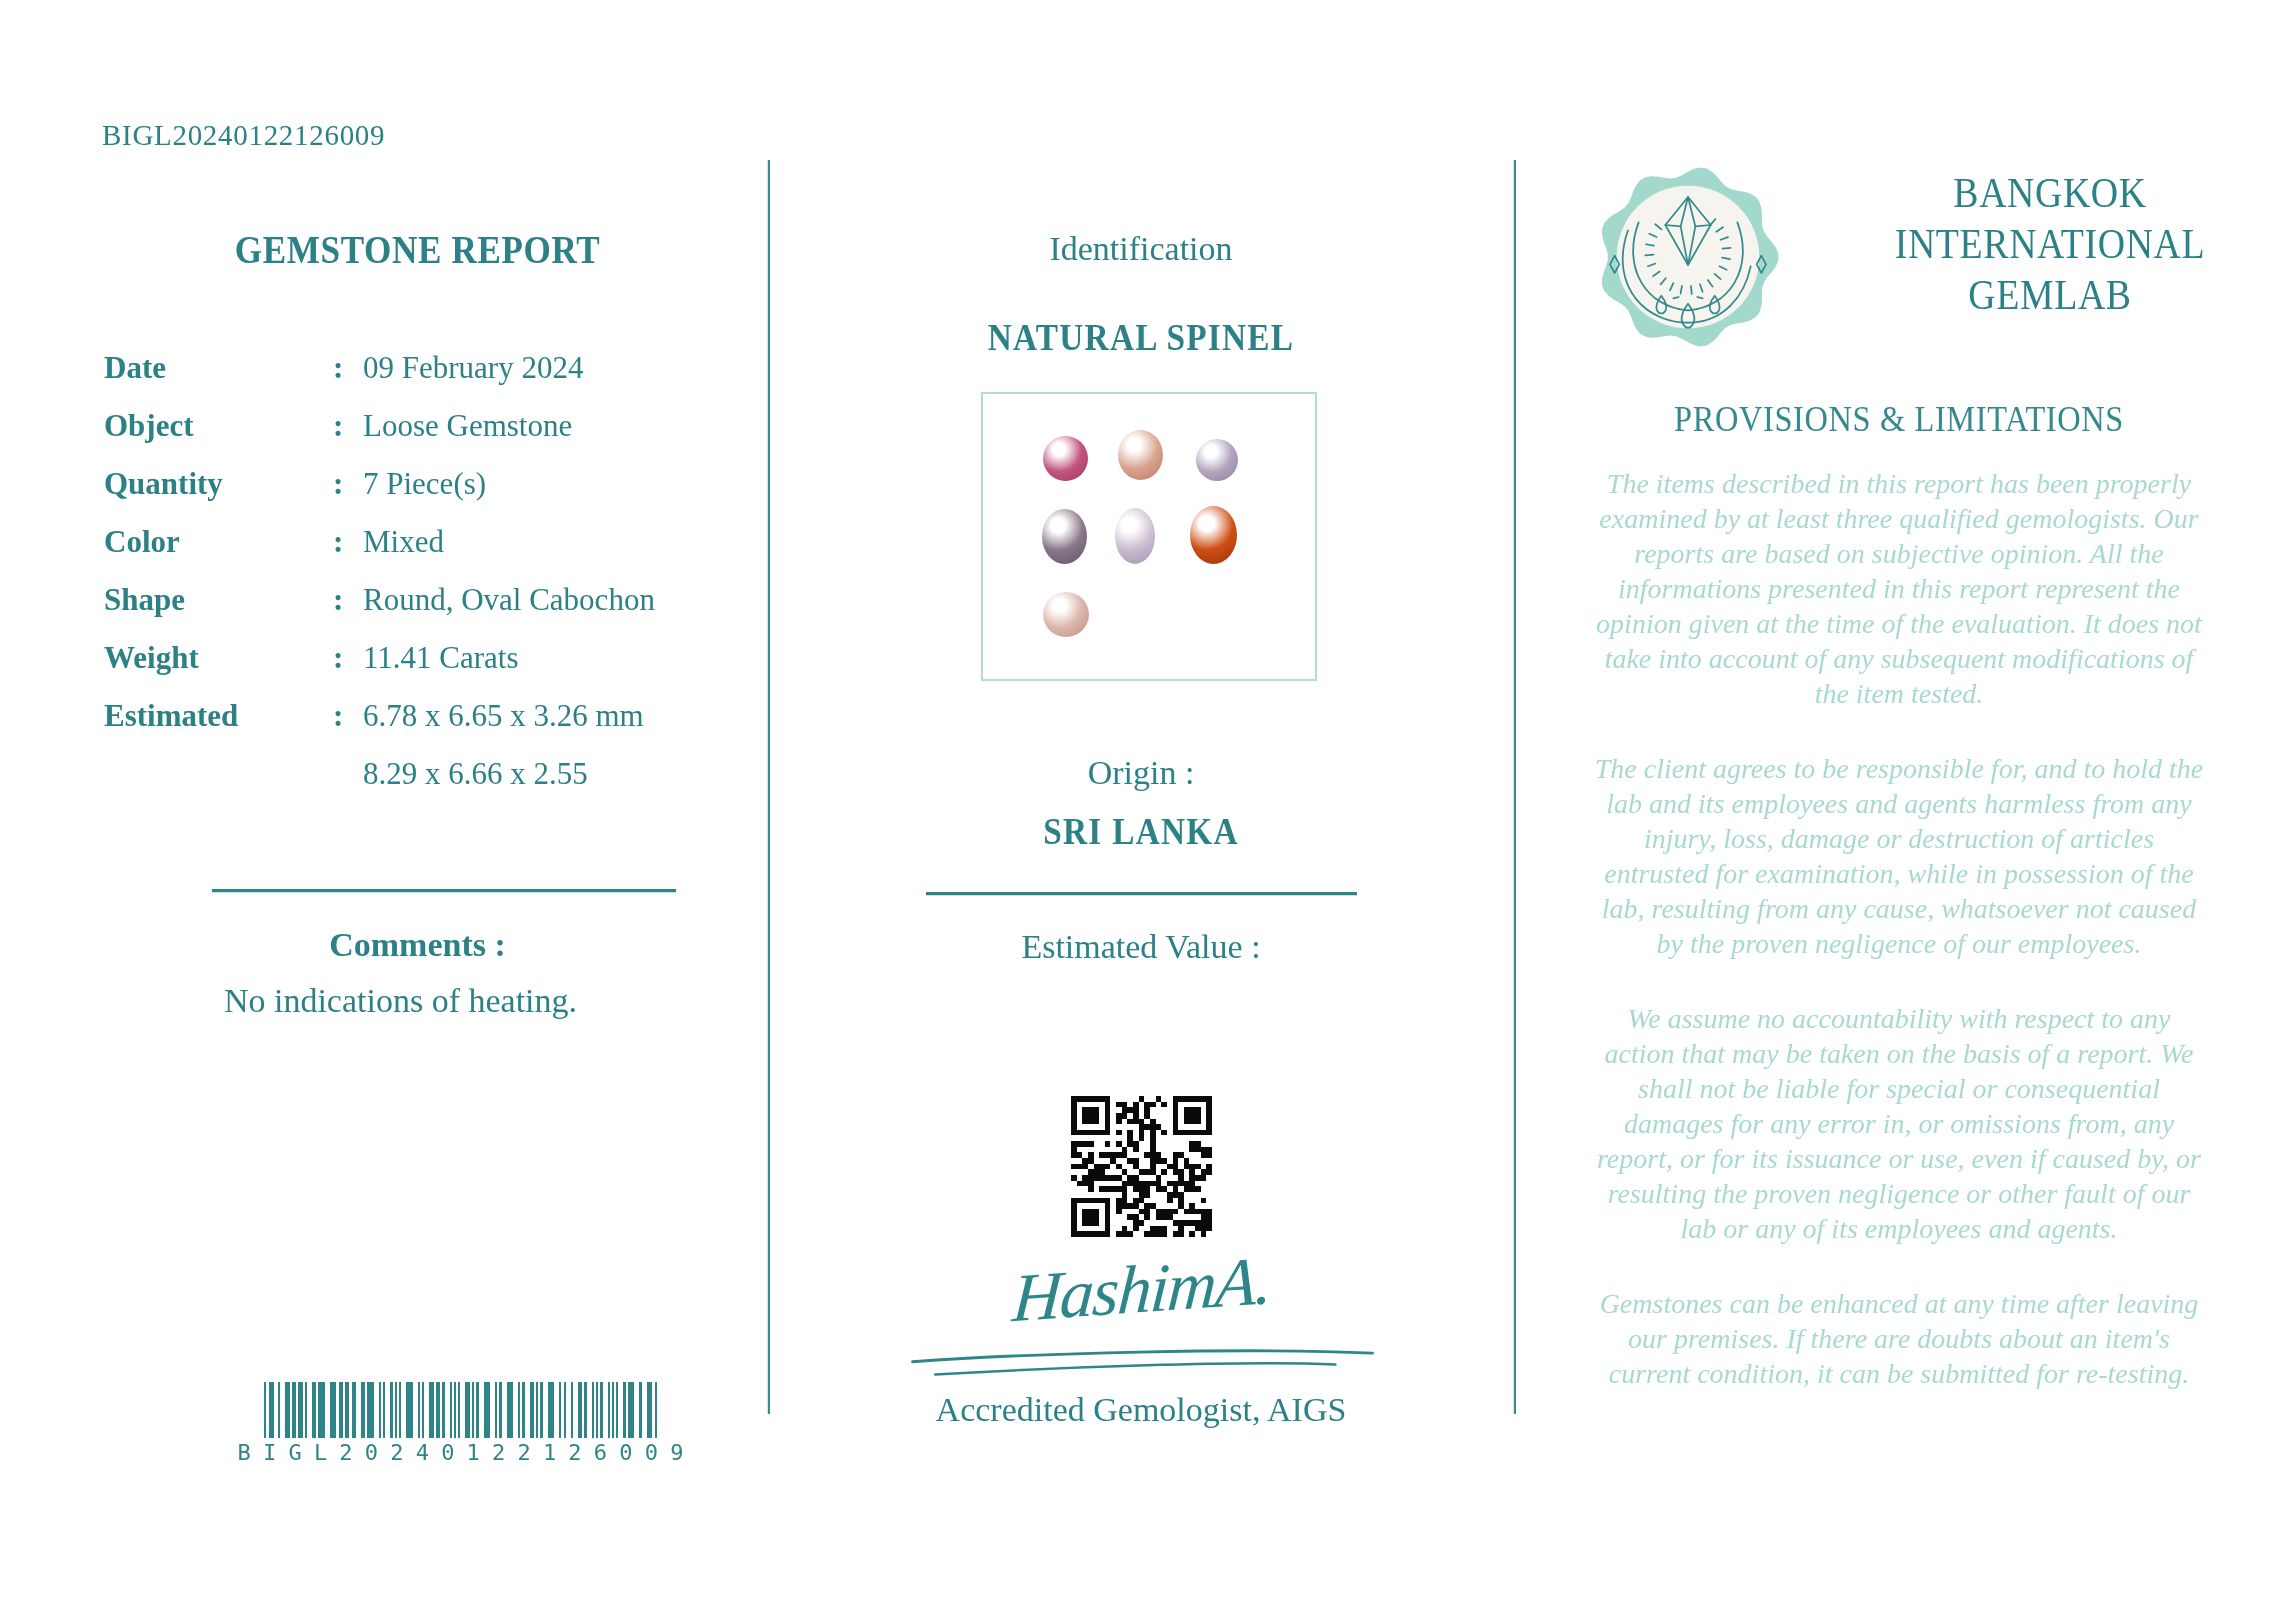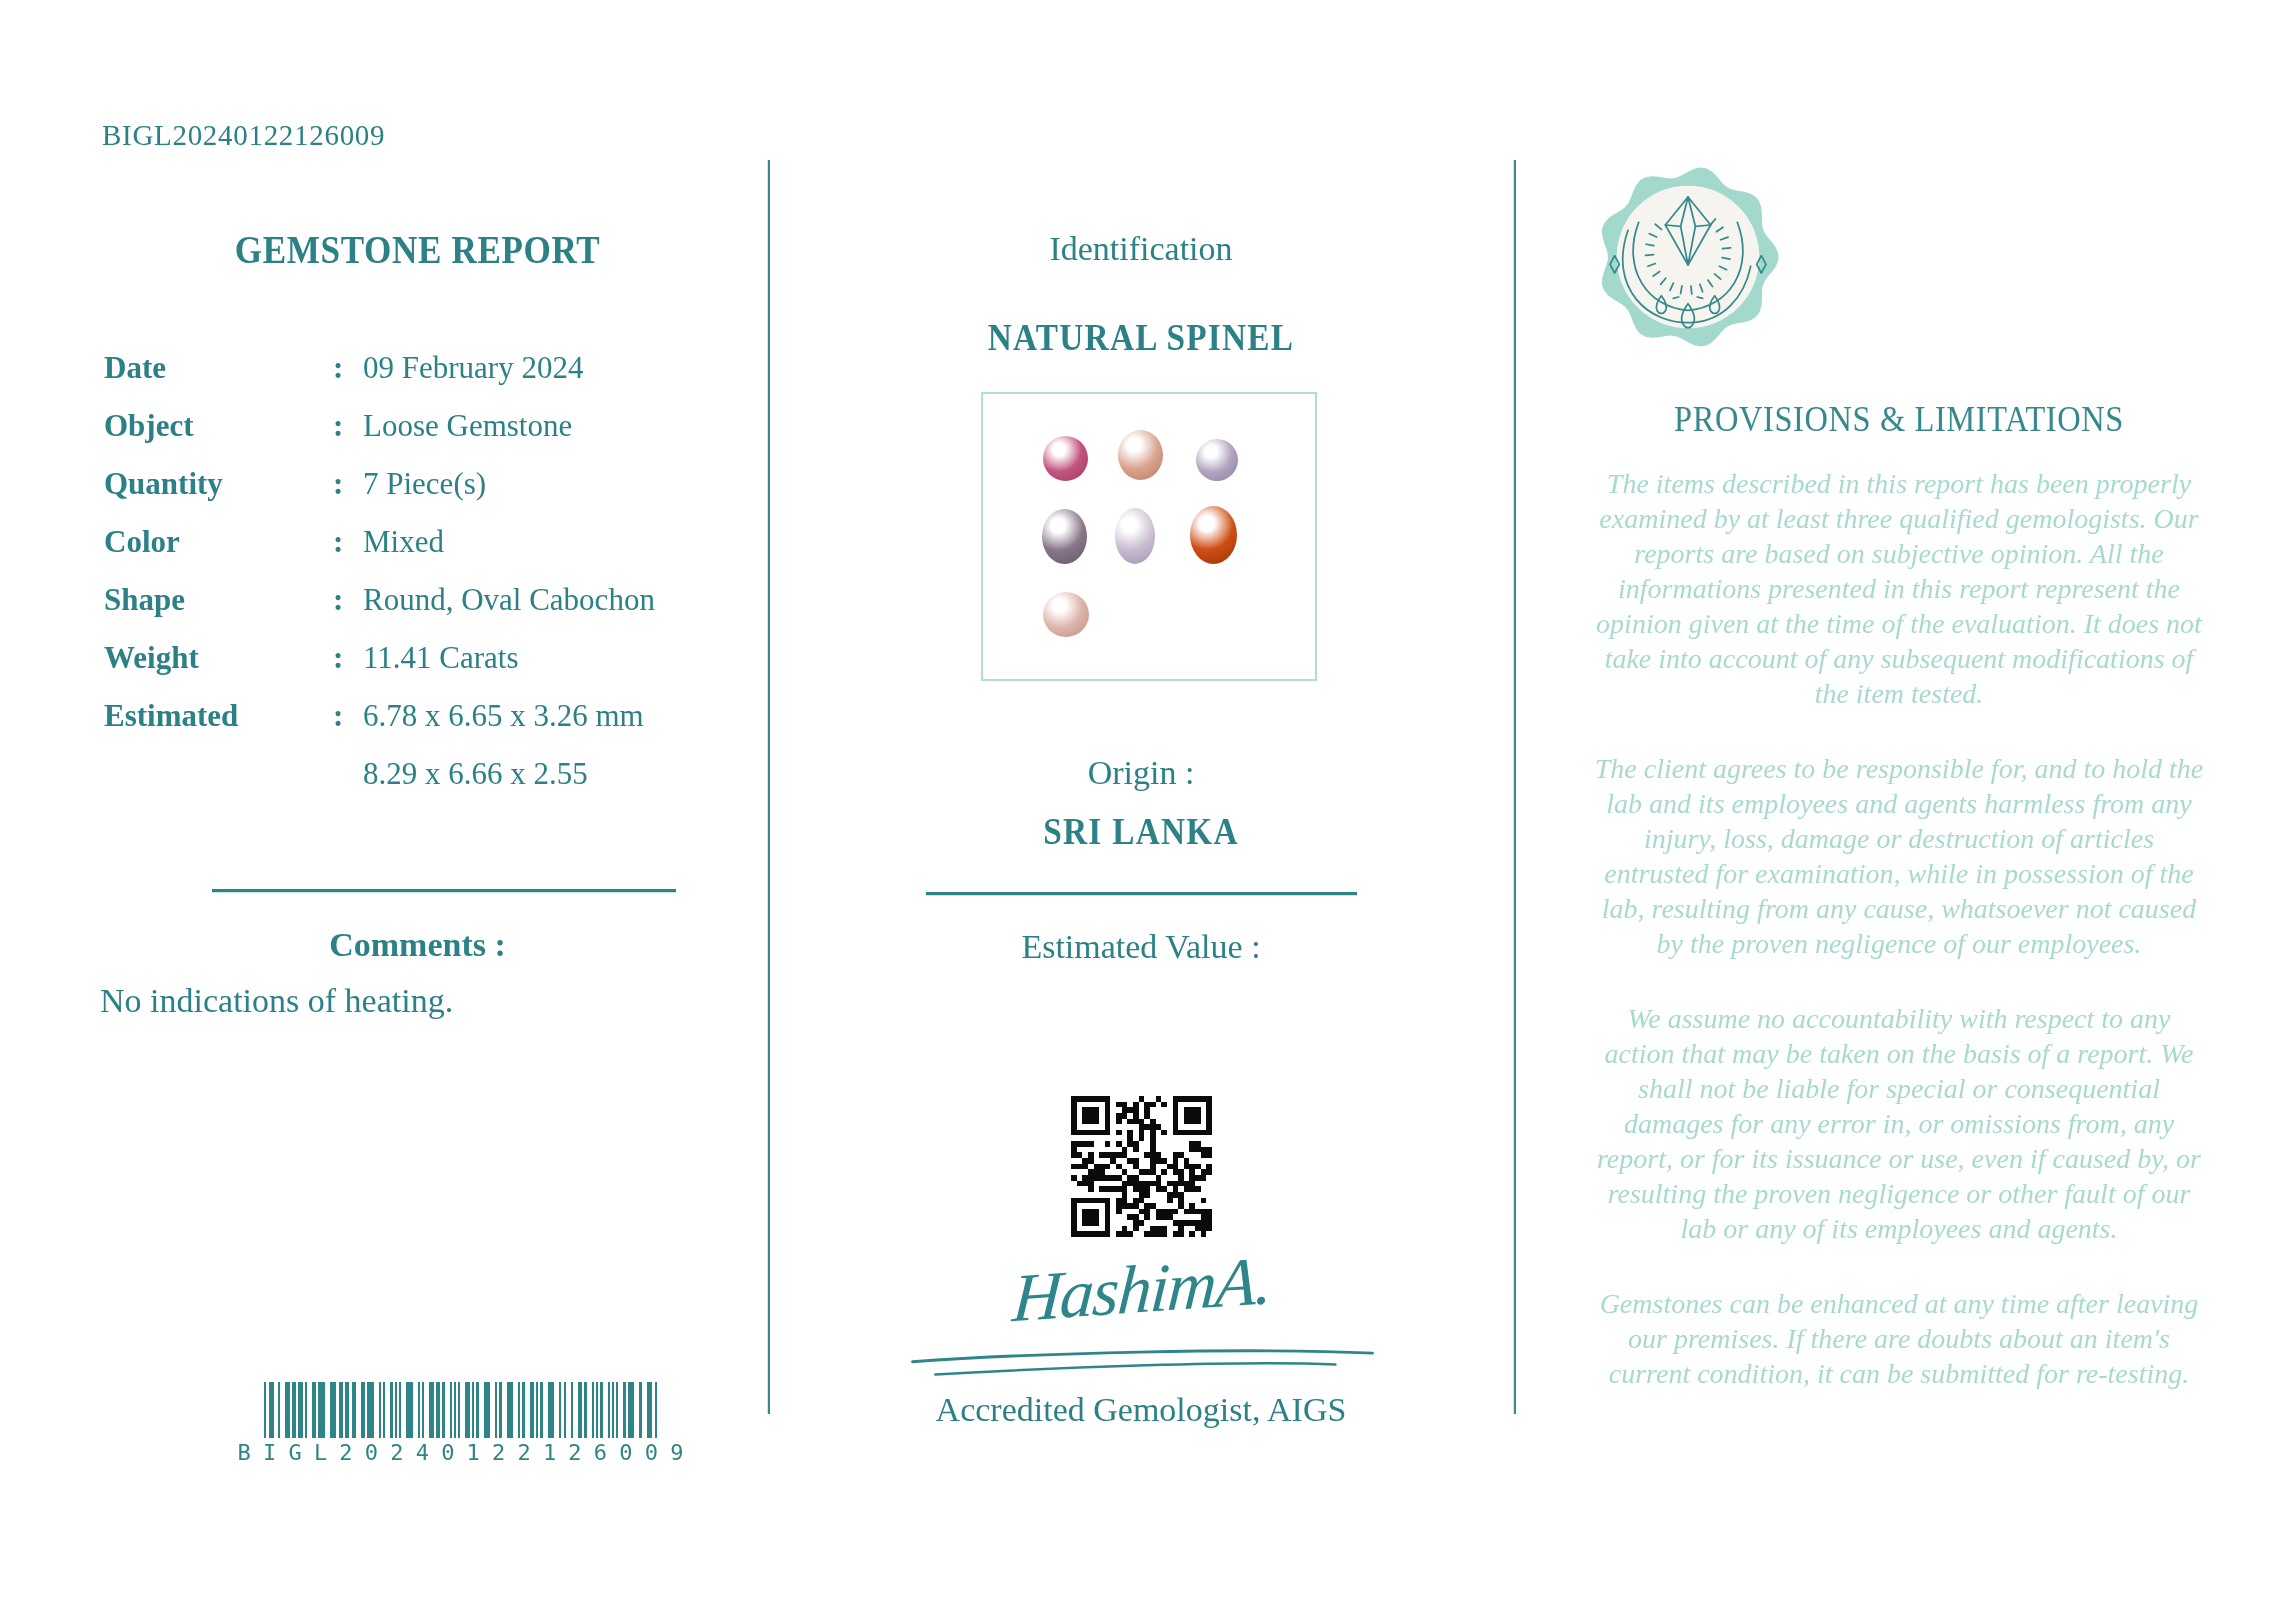--- a/index.html
+++ b/index.html
@@ -22,21 +22,21 @@
                 font-size:39px;font-weight:bold;letter-spacing:0.7px;}
   #fields{position:absolute;left:104px;top:350px;width:633px;}
   .frow{display:flex;font-size:31px;line-height:35px;margin-bottom:23px;}
   .flabel{width:229px;font-weight:bold;}
   .fcolon{width:30px;font-weight:bold;}
   .fvalue{flex:1;font-family:Liberation Serif, serif;}
   .fvalue2{margin-left:259px;font-size:31px;line-height:35px;margin-top:0px;}
   #left-rule{left:212px;top:889px;width:464px;}
   #comments-label{position:absolute;left:101px;top:926px;width:633px;text-align:center;
                   font-size:34px;font-weight:bold;}
-  #comments-text{position:absolute;left:100px;top:982px;width:633px;font-size:34px;}
+  #comments-text{position:absolute;left:84px;top:982px;width:633px;text-align:center;font-size:34px;}
   #barcode{position:absolute;left:209px;top:1382px;width:503px;height:56px;
            display:flex;justify-content:center;align-items:stretch;}
   #barcode .bar{background:#2f8488;height:100%;}
   #barcode .sp{height:100%;}
   #barcode-text{position:absolute;left:180px;top:1440px;width:561px;text-align:center;
                 font-family:"DejaVu Sans Mono", monospace;font-size:22px;letter-spacing:12.2px;
                 text-indent:12.2px;color:#2f8488;}
 
   
   .mid{position:absolute;left:768px;width:746px;text-align:center;}
@@ -927,20 +927,25 @@
       <path d="M-90,-40 C-120,46 -60,104 10,98 C52,94 84,62 94,14"></path>
       <path d="M-110,-2 L-103,11 L-110,24 L-117,11 Z"></path>
       <path d="M110,-2 L117,11 L110,24 L103,11 Z"></path>
       <path d="M-40,58 C-34,66 -30,74 -34,81 C-37,86 -43,86 -46,81 C-50,74 -46,66 -40,58 Z"></path>
       <path d="M40,58 C46,66 50,74 46,81 C43,86 37,86 34,81 C30,74 34,66 40,58 Z"></path>
       <path d="M0,70 C8,81 13,92 7,101 C3,108 -3,108 -7,101 C-13,92 -8,81 0,70 Z"></path>
       <path d="M-22,62 L-14,60 M14,60 L22,62"></path>
     </g>
   </svg>
 
+  <div id="lab-name">
+    <div class="cond">BANGKOK</div>
+    <div class="cond">INTERNATIONAL</div>
+    <div class="cond">GEMLAB</div>
+  </div>
 
   <div id="provisions-title" class="cond">PROVISIONS &amp; LIMITATIONS</div>
 
   <div id="provisions">
     <p>The items described in this report has been properly examined by at least three qualified gemologists. Our reports are based on subjective opinion. All the informations presented in this report represent the opinion given at the time of the evaluation. It does not take into account of any subsequent modifications of the item tested.</p>
     <p>The client agrees to be responsible for, and to hold the lab and its employees and agents harmless from any injury, loss, damage or destruction of articles entrusted for examination, while in possession of the lab, resulting from any cause, whatsoever not caused by the proven negligence of our employees.</p>
     <p>We assume no accountability with respect to any action that may be taken on the basis of a report. We shall not be liable for special or consequential damages for any error in, or omissions from, any report, or for its issuance or use, even if caused by, or resulting the proven negligence or other fault of our lab or any of its employees and agents.</p>
     <p>Gemstones can be enhanced at any time after leaving our premises. If there are doubts about an item's current condition, it can be submitted for re-testing.</p>
   </div>
 

